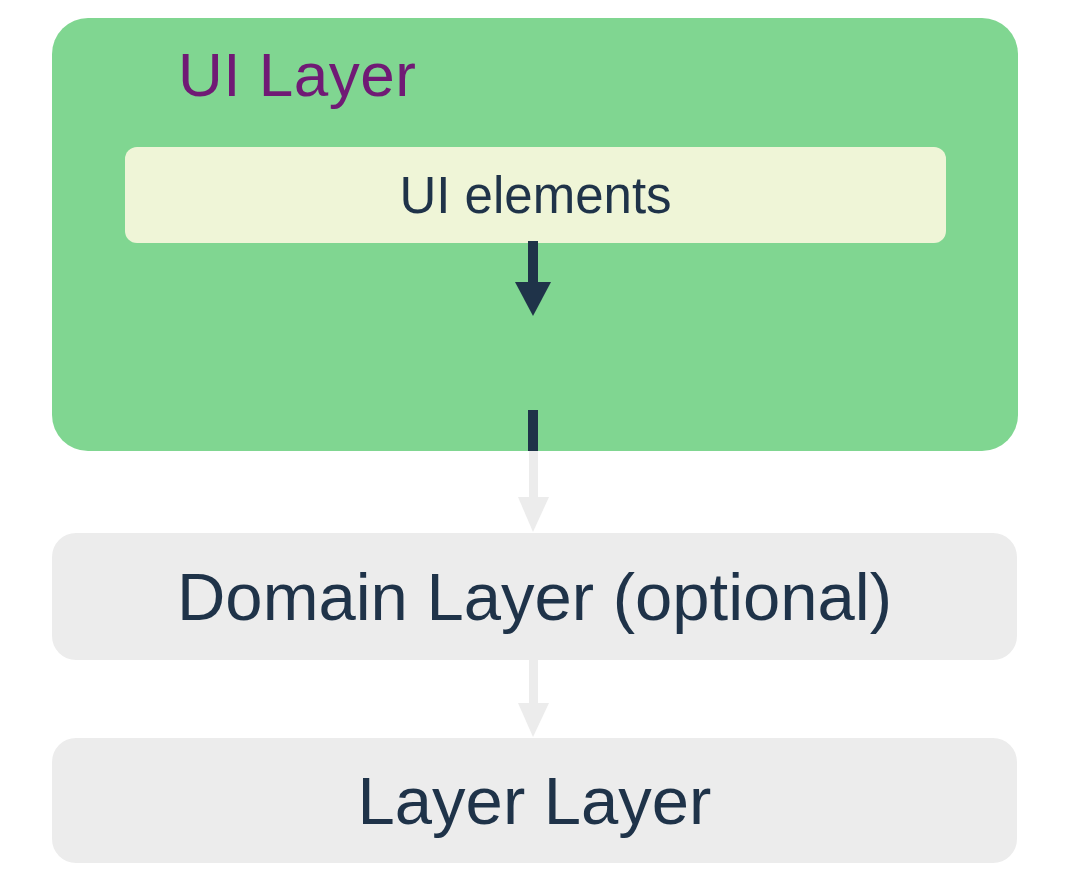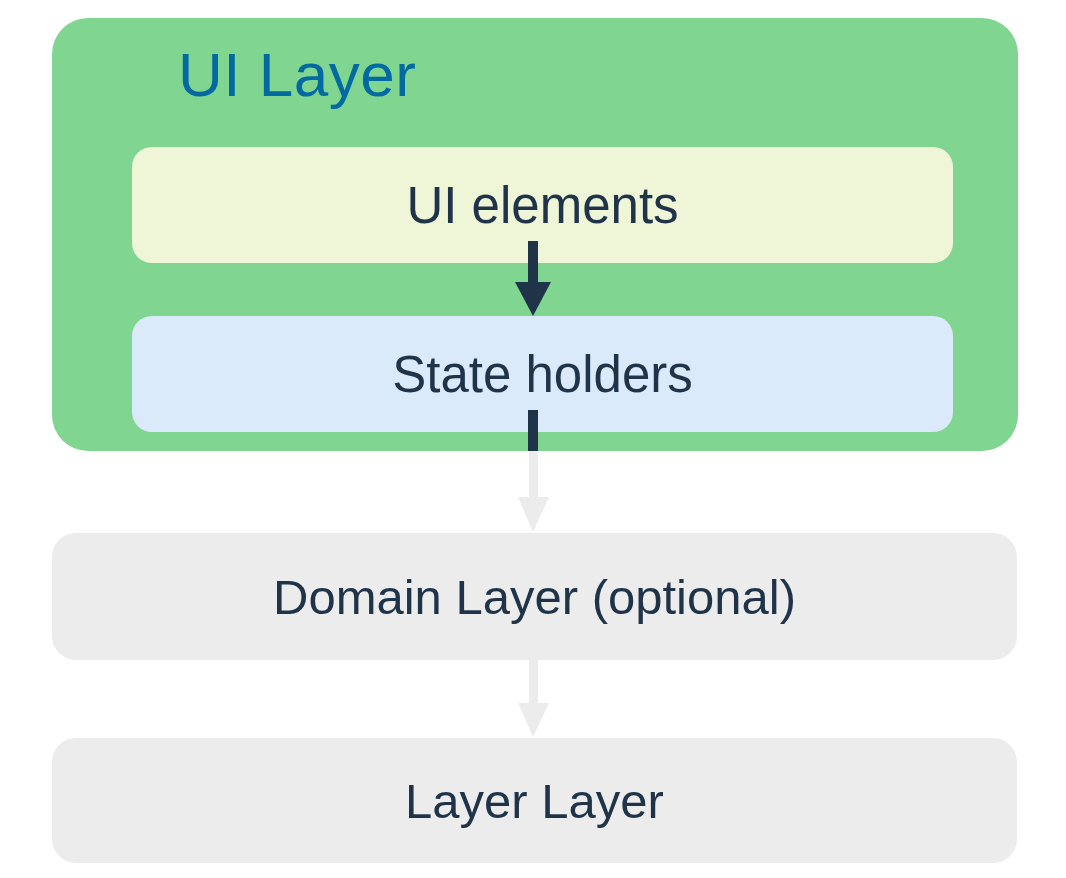--- a/index.html
+++ b/index.html
@@ -32,64 +32,61 @@
   .ui-layer-title {
     position: absolute;
     left: 178px;
     top: 42px;
     font-size: 62px;
     line-height: 66px;
     font-weight: 400;
     letter-spacing: 0.5px;
   }
   .inner-box {
-    left: 132px;
+    left: 125px;
     width: 821px;
-    height: 116px;
-    border-radius: 20px;
+    height: 96px;
+    border-radius: 12px;
     font-size: 51px;
     font-weight: 400;
   }
   .ui-elements-box { top: 147px; }
   .state-holders-box { top: 316px; }
   .layer-box {
     left: 52px;
     width: 965px;
     height: 127px;
     border-radius: 24px;
-    font-size: 49px;
+    font-size: 67px;
     font-weight: 400;
   }
   .domain-box { top: 533px; }
   .data-box { top: 738px; height: 125px; }
   .arrows-overlay {
     position: absolute;
     left: 0;
     top: 0;
     width: 1066px;
     height: 878px;
     pointer-events: none;
   }
 </style>
 </head>
 <body>
 
 <div class="canvas">
 
   <div class="node ui-layer-box" style="background-color: rgb(128, 214, 145);"></div>
 
-  <div class="ui-layer-title" style="color: #0369a1;">UI Layer</div>
+  <div class="ui-layer-title" style="color: #701a75;">UI Layer</div>
 
   <div class="node inner-box ui-elements-box" style="background-color: rgb(239, 245, 215);">
     <span style="color: rgb(31, 51, 73);">UI elements</span>
   </div>
 
-  <div class="node inner-box state-holders-box" style="background-color: rgb(219, 234, 251);">
-    <span style="color: rgb(31, 51, 73);">State holders</span>
-  </div>
 
   <div class="node layer-box domain-box" style="background-color: rgb(236, 236, 236);">
     <span style="color: rgb(31, 51, 73);">Domain Layer (optional)</span>
   </div>
 
   <div class="node layer-box data-box" style="background-color: rgb(236, 236, 236);">
     <span style="color: rgb(31, 51, 73);">Layer Layer</span>
   </div>
 
   <svg class="arrows-overlay" viewBox="0 0 1066 878">

